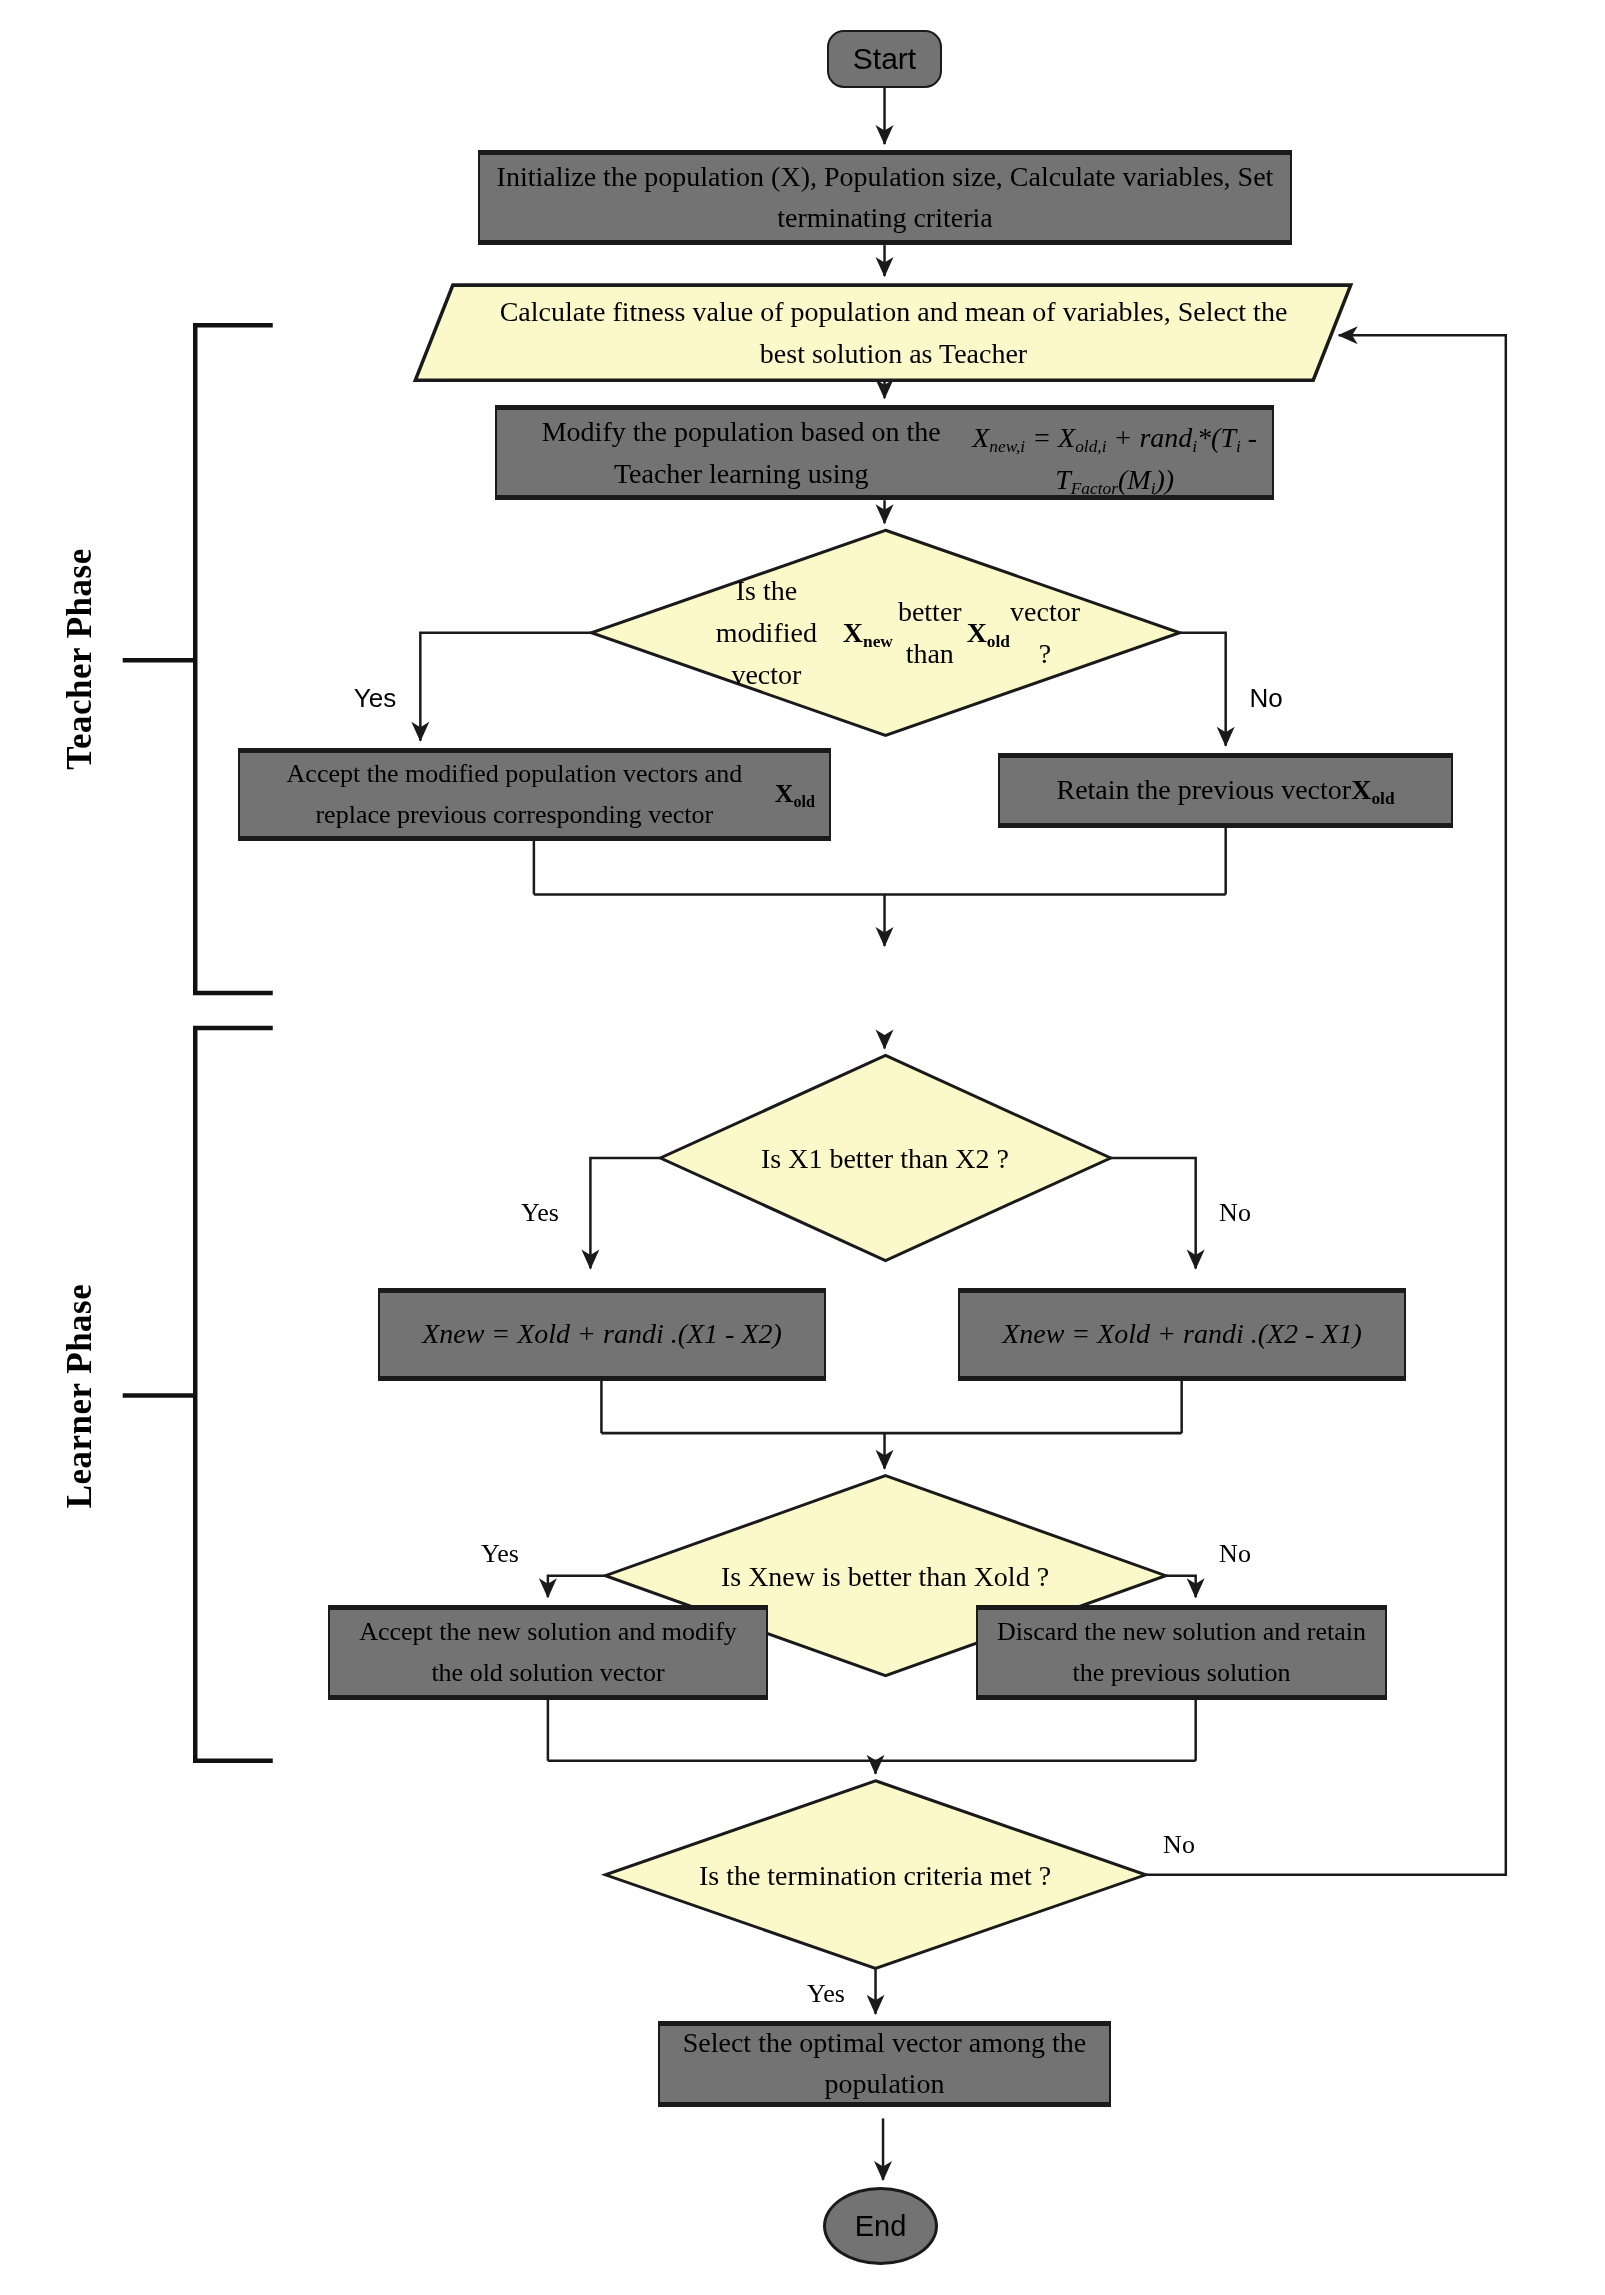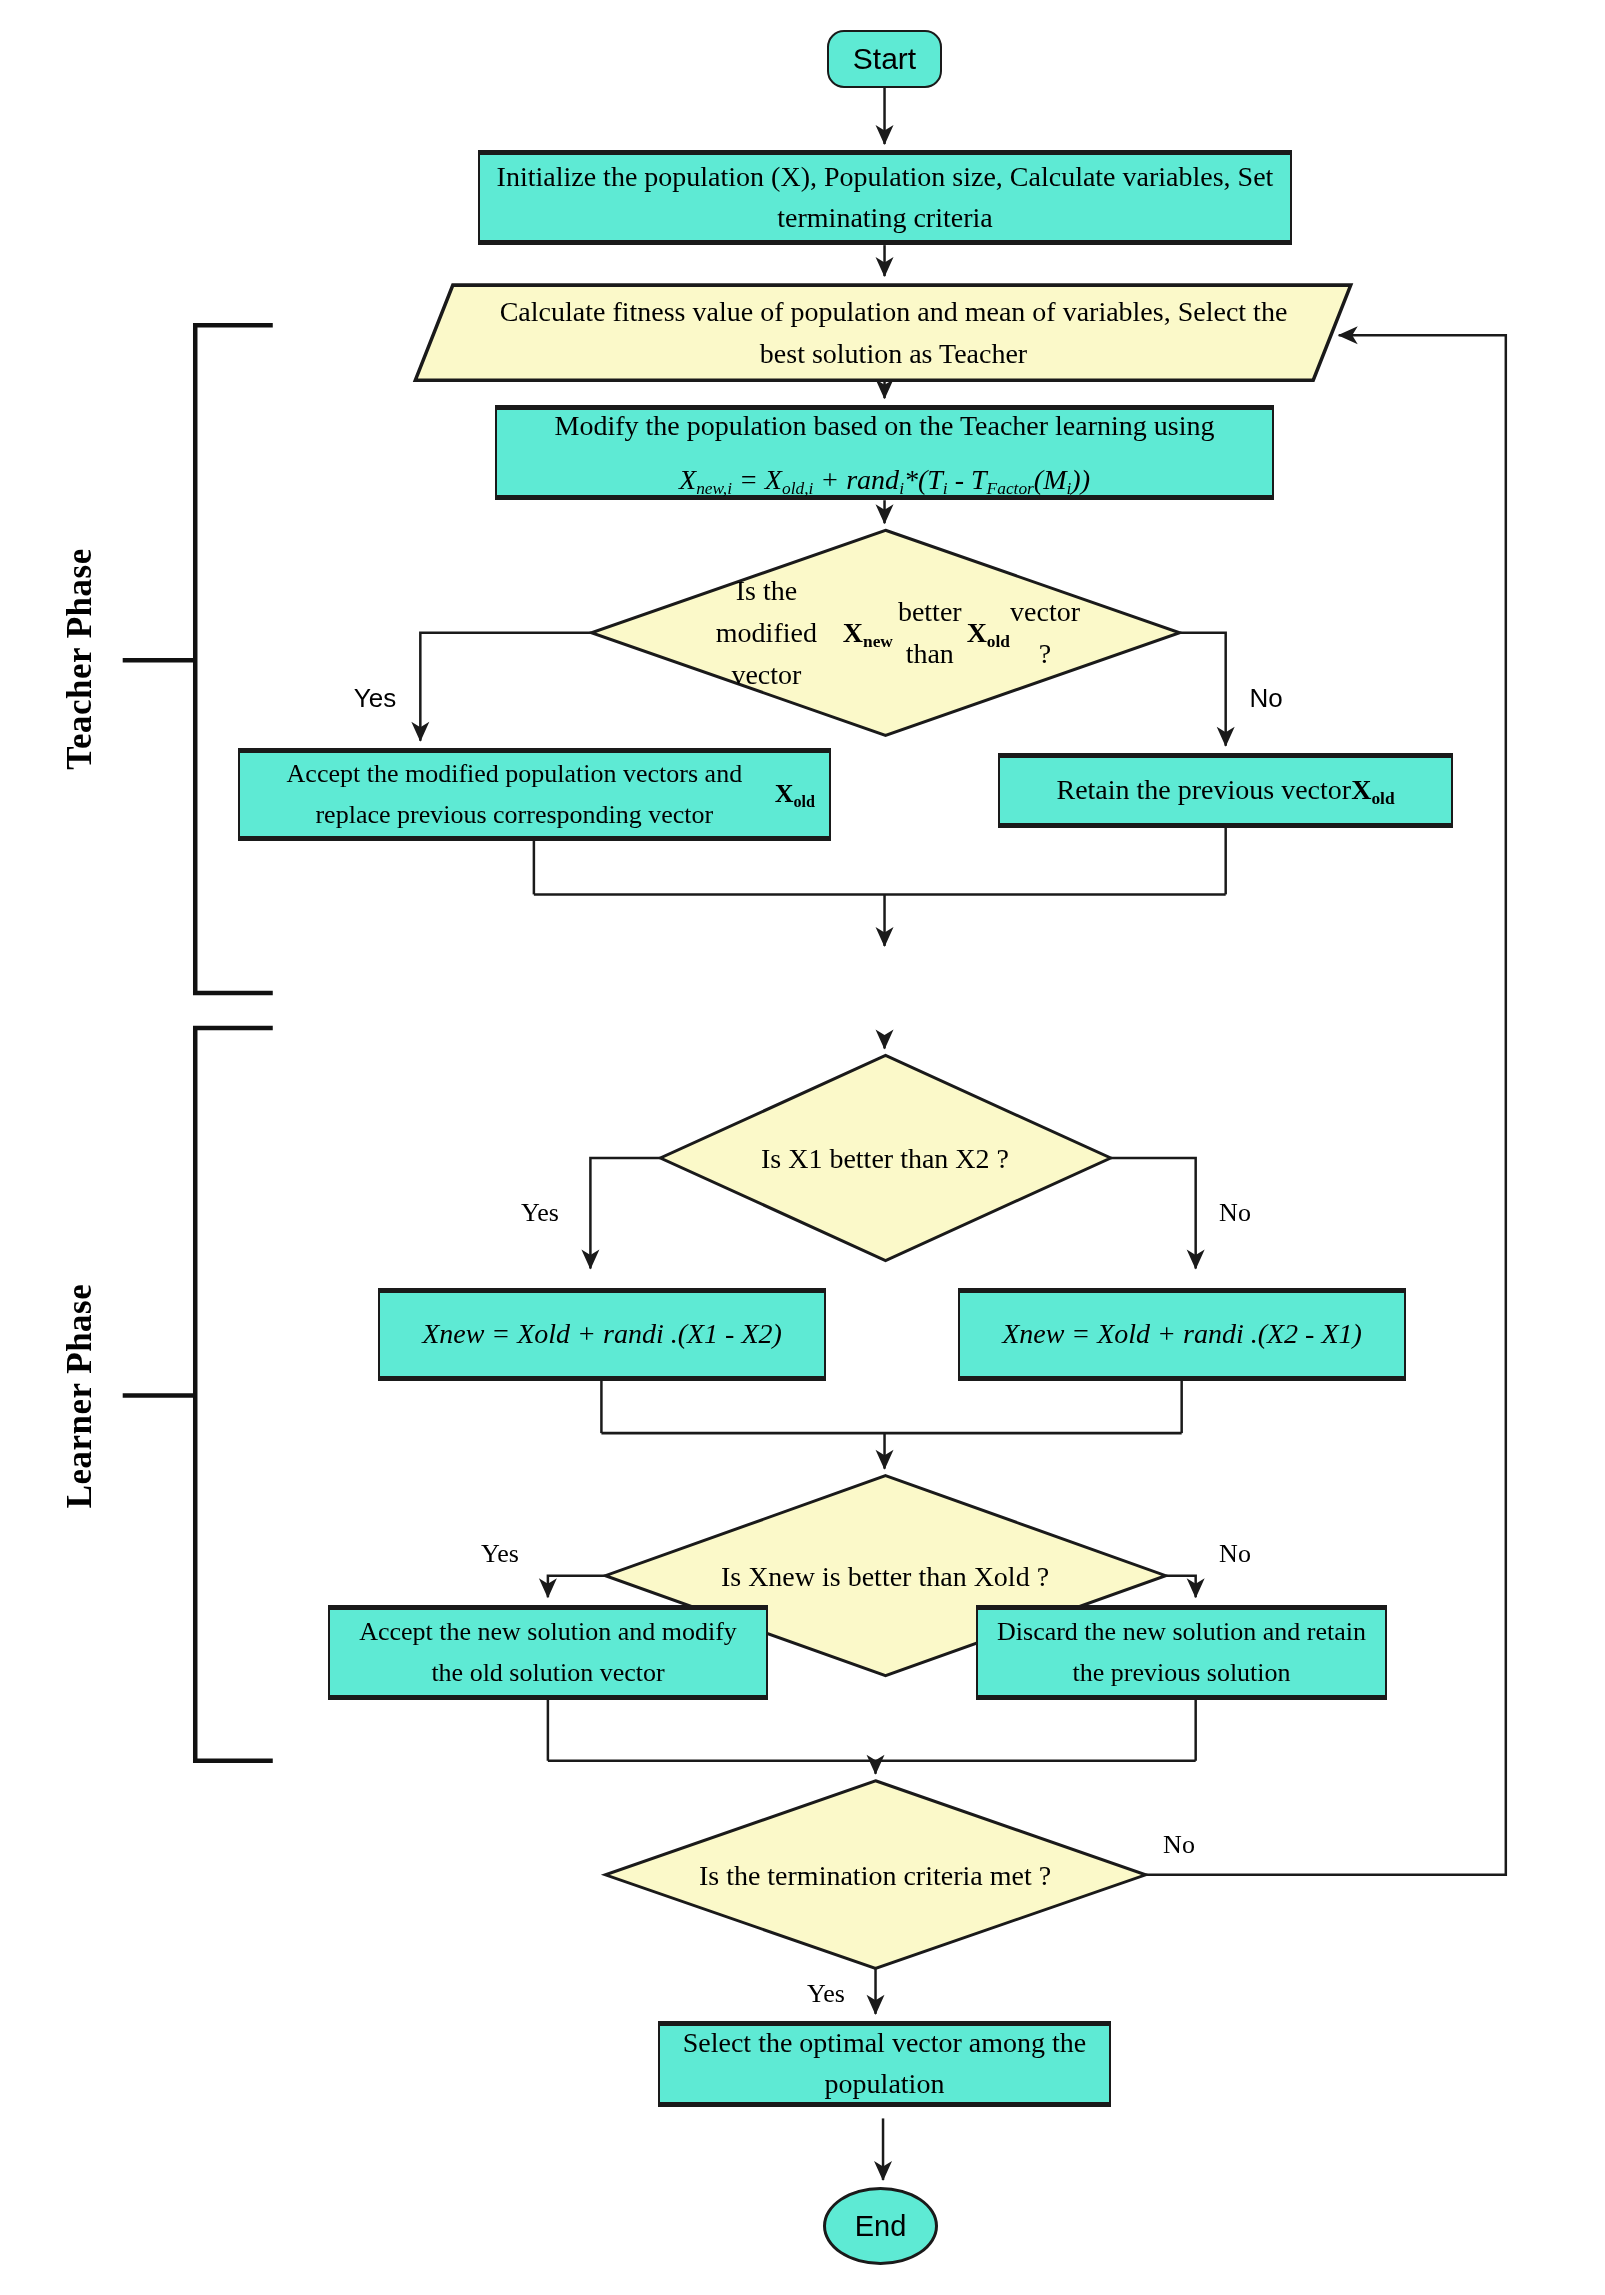--- a/index.html
+++ b/index.html
@@ -1,20 +1,20 @@
 <!DOCTYPE html>
 <html style="font-size:8px"><head>
 <meta charset="utf-8">
 <style>
   html,body{margin:0;padding:0;background:#ffffff;}
   #canvas{position:relative;width:1605px;height:2295px;background:#ffffff;overflow:hidden;
           font-family:"Liberation Serif", serif;color:#000;}
   #wires{position:absolute;left:0;top:0;width:1605px;height:2295px;}
 
-  .node{position:absolute;box-sizing:border-box;background:#5eead4;
+  .node{position:absolute;box-sizing:border-box;background:#737373;
         border:2.5px solid #1a1a1a;border-top-width:5.5px;border-bottom-width:5.5px;
         display:flex;align-items:center;justify-content:center;text-align:center;
         font-size:28px;line-height:1.45;padding:0 14px;}
   .node.small{font-size:26px;line-height:1.55;}
   .pill{border-radius:17px;border-width:2.5px;font-family:"Liberation Sans",sans-serif;font-size:30px;}
   .ellipse{border-radius:50%;border-width:3px;font-family:"Liberation Sans",sans-serif;font-size:29px;}
 
   .shape-text{position:absolute;display:flex;align-items:center;justify-content:center;
         text-align:center;font-size:28px;line-height:1.5;}
   .formula,.formula-line{font-style:italic;margin-top:12px;}
@@ -92,21 +92,21 @@
 
   <div class="phase-label" style="left:80px;top:659px;">Teacher Phase</div>
   <div class="phase-label" style="left:80px;top:1396px;">Learner Phase</div>
 
   <div class="node pill" style="left:827px;top:30px;width:115px;height:58px;">Start</div>
 
   <div class="node" style="left:478px;top:150px;width:814px;height:95px;">Initialize the population (X), Population size, Calculate variables, Set terminating criteria</div>
 
   <div class="shape-text" style="left:478px;top:293px;width:831px;height:80px;">Calculate fitness value of population and mean of variables, Select the best solution as Teacher</div>
 
-  <div class="node" style="left:495px;top:405px;width:779px;height:95px;flex-direction:column;line-height:1.5;">
+  <div class="node" style="left:495px;top:405px;width:779px;height:95px;flex-direction:row;line-height:1.5;">
     <div>Modify the population based on the Teacher learning using</div>
     <div class="formula">X<sub>new,i</sub> = X<sub>old,i</sub> + rand<sub>i</sub>*(T<sub>i</sub> - T<sub>Factor</sub>(M<sub>i</sub>))</div>
   </div>
 
   <div class="shape-text" style="left:690px;top:568px;width:390px;height:130px;">Is the modified vector <b>X<sub>new</sub></b> better than <b>X<sub>old</sub></b> vector ?</div>
 
   <div class="node small" style="left:238px;top:748px;width:593px;height:93px;">Accept the modified population vectors and replace previous corresponding vector <b>X<sub>old</sub></b></div>
 
   <div class="node" style="left:998px;top:753px;width:455px;height:75px;">Retain the previous vector <b>X<sub>old</sub></b></div>
 

